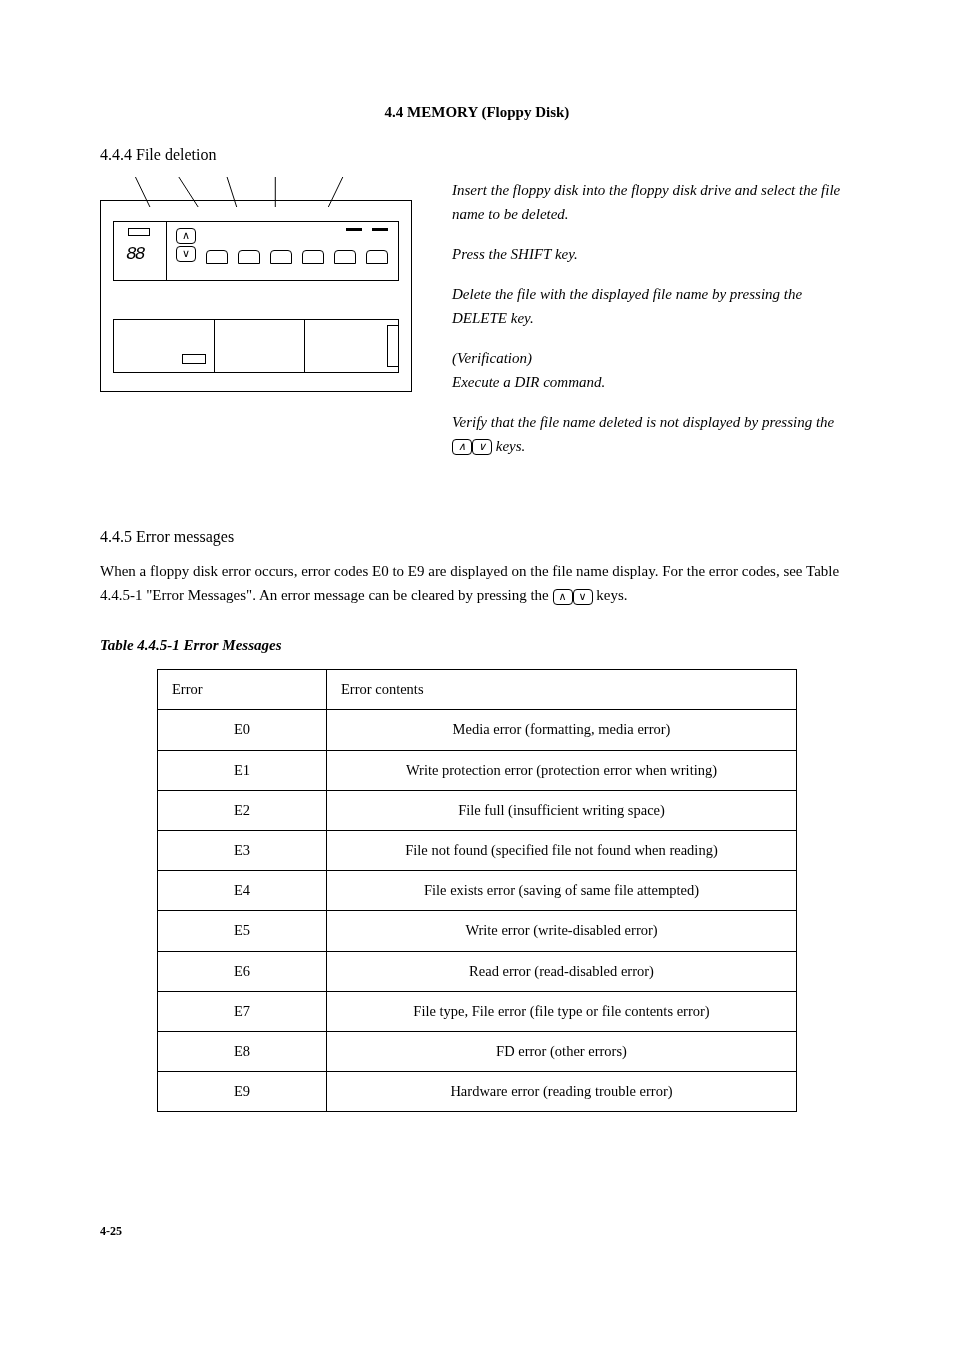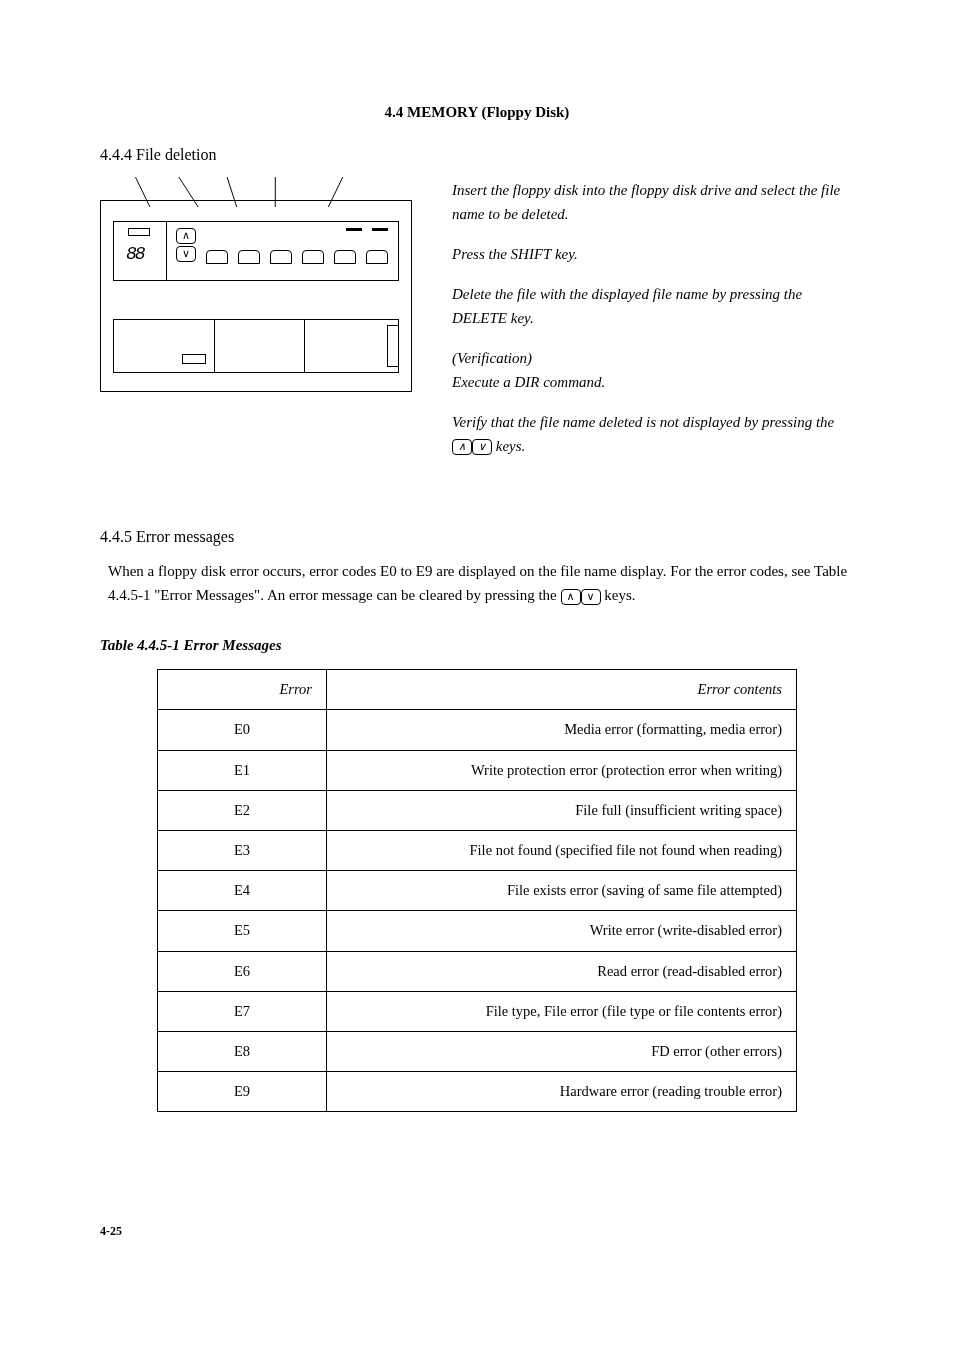--- a/index.html
+++ b/index.html
@@ -155,21 +155,21 @@
   .slot2-rule1, .slot2-rule2 {
     position: absolute;
     top: 0;
     bottom: 0;
     border-left: 1px solid #000;
   }
   .slot2-rule1 { left: 100px; }
   .slot2-rule2 { left: 190px; }
 
   .para {
-    margin: 0 0 14px 8px;
+    margin: 0 0 14px 0;
   }
 
   .inline-keys {
     white-space: nowrap;
   }
 
   .table-caption {
     text-align: left;
     font-weight: bold;
     margin: 26px 0 12px 0;
@@ -177,26 +177,25 @@
   }
   table.error-table {
     border-collapse: collapse;
     margin: 0 auto;
     width: 640px;
   }
   table.error-table th, table.error-table td {
     border: 1px solid #000;
     padding: 8px 14px;
     font-weight: normal;
-    text-align: right;
+    text-align: center;
     font-size: 14.5px;
   }
   table.error-table th {
-    text-align: right;
-    font-style: italic;
+    text-align: left;
   }
   table.error-table td.code {
     text-align: center;
     width: 140px;
   }
   .page-num {
     text-align: left;
     font-weight: bold;
     font-size: 12px;
     margin-top: 110px;

